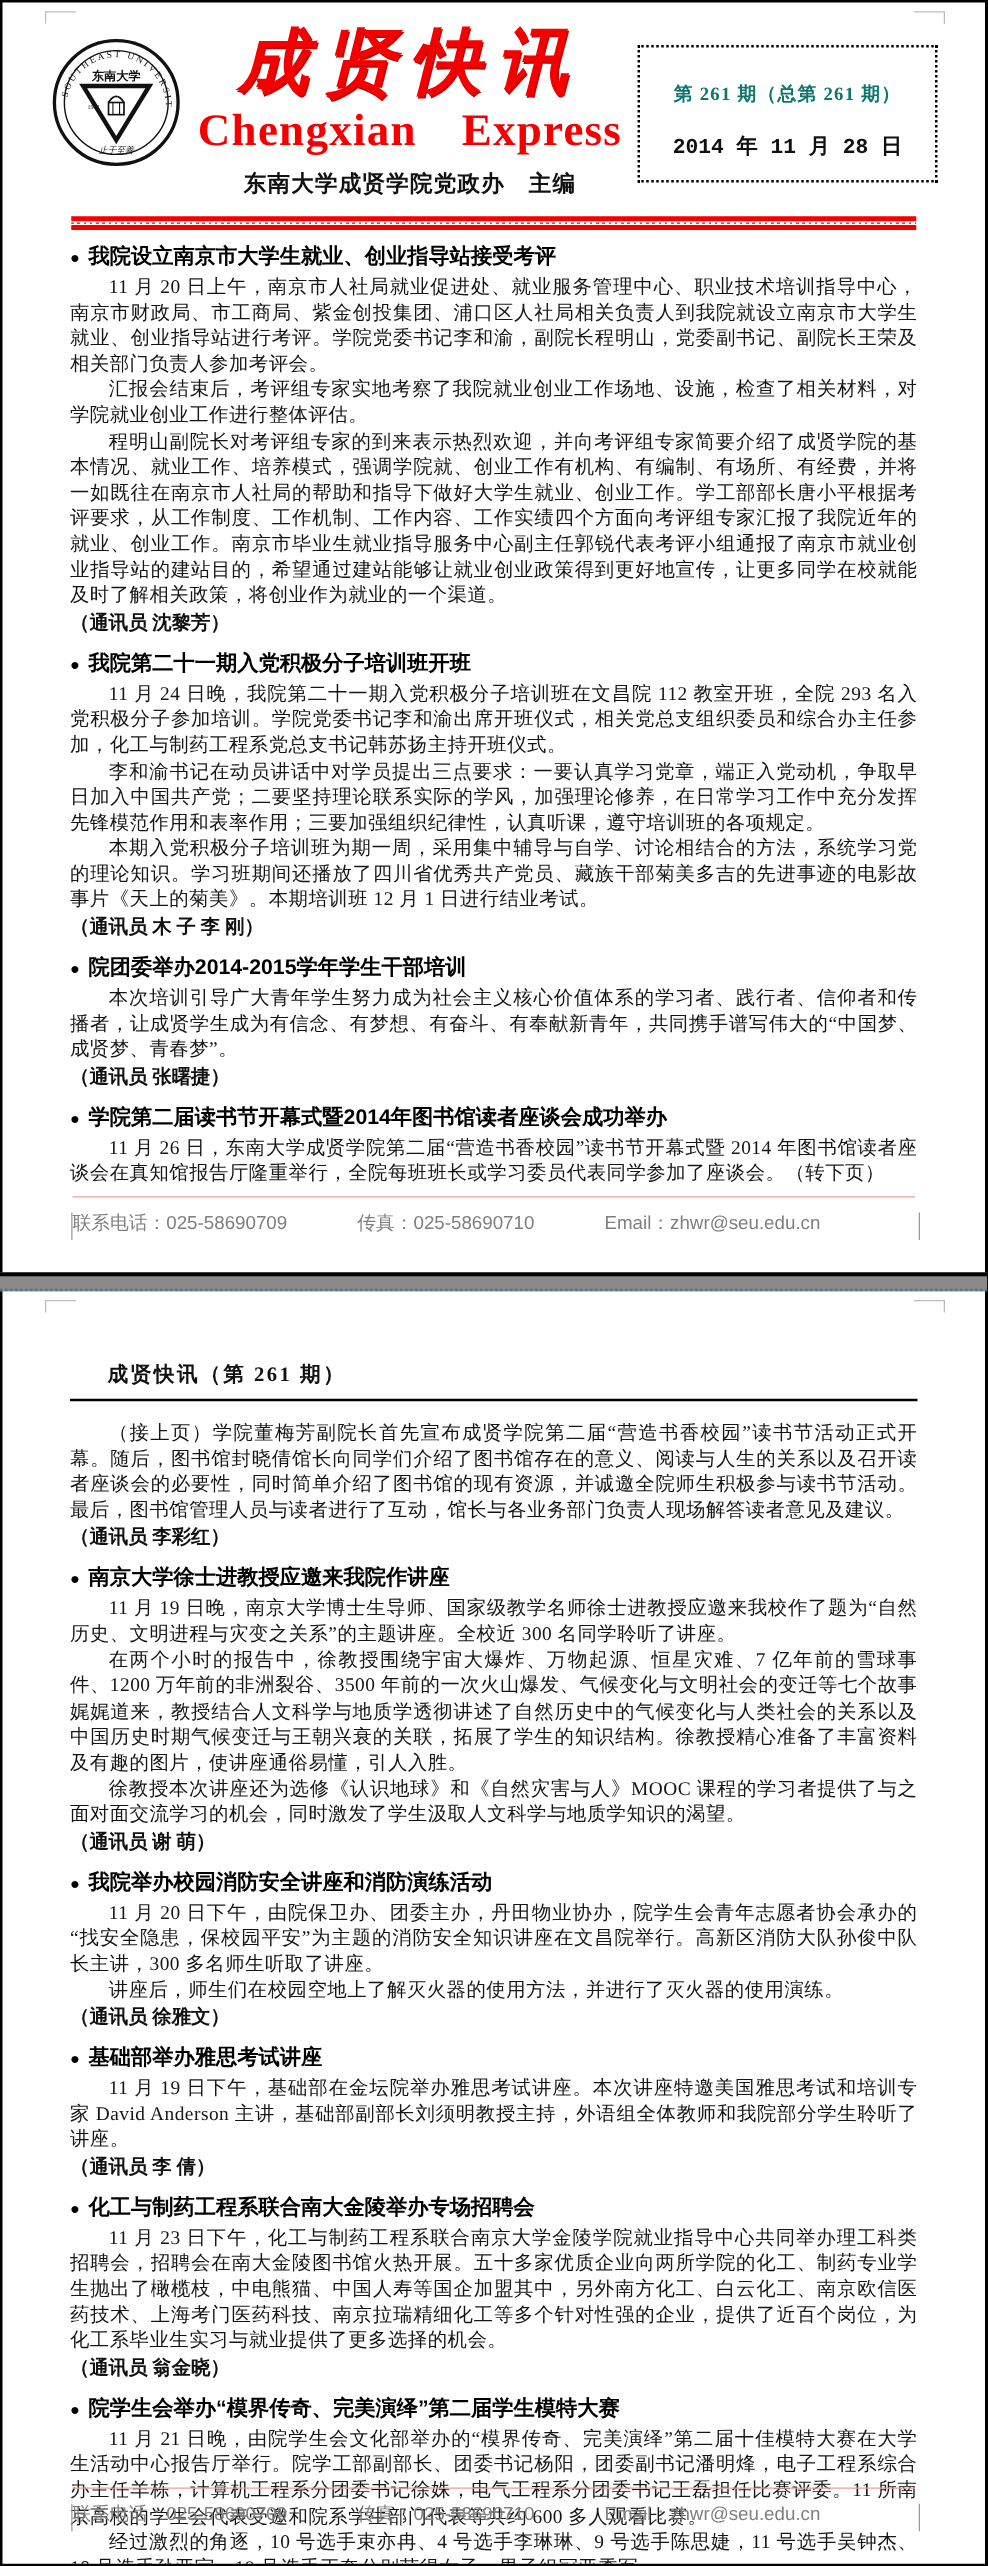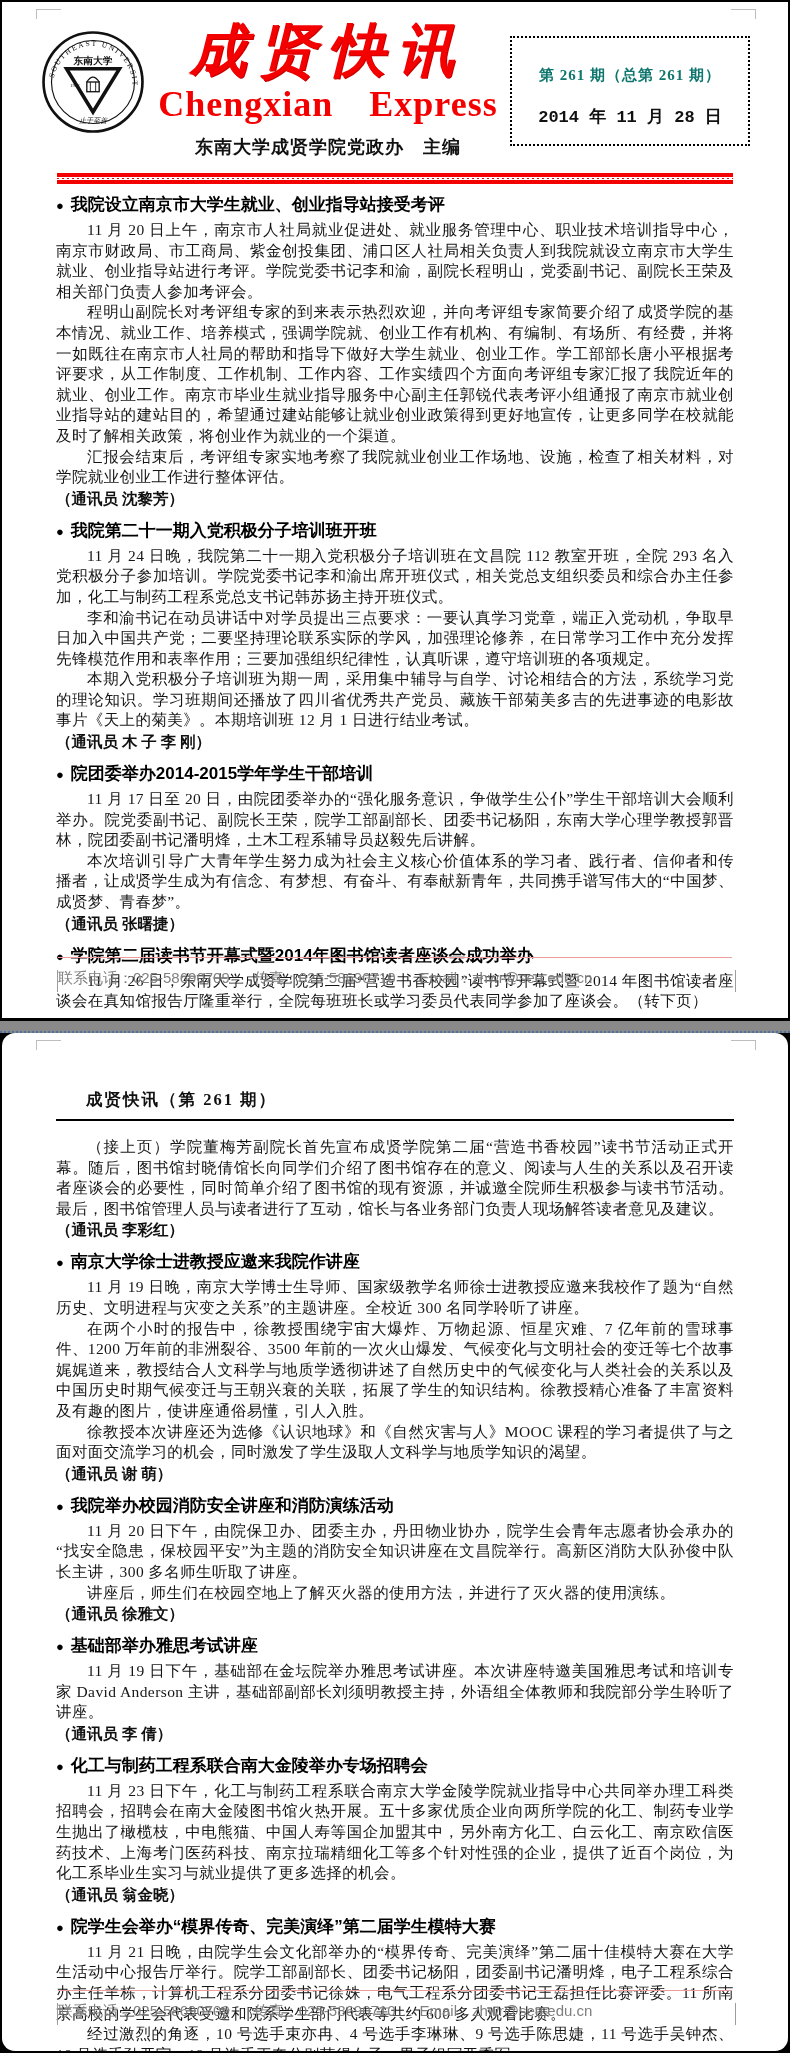--- a/index.html
+++ b/index.html
@@ -1,20 +1,20 @@
 <!DOCTYPE html>
 <html lang="zh"><head>
 <meta charset="utf-8">
 <style>
   html,body{margin:0;padding:0;background:#000;}
   .frame{position:relative;width:790px;height:2053px;background:#000;overflow:hidden;
          font-family:"Liberation Serif","DejaVu Serif",serif;}
   .page{position:absolute;left:2px;width:786px;background:#fff;overflow:hidden;box-sizing:border-box;}
   #page1{top:2px;height:1016px;}
-  #page2{top:1033px;height:1018px;border-radius:13px;}
+  #page2{top:1033px;height:1018px;}
   .page-gap{position:absolute;top:1018px;left:0;width:790px;height:15px;background:#898989;
             border-top:3px solid #000;border-bottom:2px dotted #51709c;box-sizing:border-box;}
   
   .mark{position:absolute;width:24px;height:9px;}
   .mark-tl{top:7px;left:34px;border-top:1px solid #bdbdbd;border-left:1px solid #bdbdbd;}
   .mark-tr{top:7px;right:32px;border-top:1px solid #bdbdbd;border-right:1px solid #bdbdbd;}
   .tick{position:absolute;width:1px;height:22px;background:#9c9c9c;bottom:26px;}
   .tick-l{left:55px;} .tick-r{right:52px;}
 
   
@@ -45,21 +45,21 @@
   .byline{text-align:left;font-weight:bold;font-size:15.5px;line-height:22px;
           padding-right:12px;color:#111;}
 
   
   .p2-head{padding:56px 54px 0 54px;}
   .p2-title{font-size:16.5px;font-weight:bold;color:#111;letter-spacing:2px;padding-left:30px;}
   .p2-rule{border:none;border-top:2px solid #000;margin:8px 0 16px 0;}
 
   .page-footer{position:absolute;left:56px;right:56px;bottom:30px;}
   .footer-rule{border-top:1px solid #f09c9c;margin-bottom:11px;}
-  .footer-line{display:flex;column-gap:24px;color:#7f7f7f;font-size:15px;
+  .footer-line{display:flex;column-gap:56px;color:#7f7f7f;font-size:15px;
                font-family:"Liberation Sans","DejaVu Sans",sans-serif;white-space:nowrap;}
   .logo text{fill:#111;font-family:"Liberation Serif",serif;}
 </style>
 </head>
 <body>
 
 <div class="frame">
 
   <div class="page" id="page1">
     <div class="mark mark-tl"></div>
@@ -99,40 +99,39 @@
 
     <div class="red-rule"></div>
 
     <div class="content">
         <section class="article">
           <h2 class="headline">
             <span class="bullet">●</span>
             <span class="headline-text">我院设立南京市大学生就业、创业指导站接受考评</span>
           </h2>
           <p class="body-par">11 月 20 日上午，南京市人社局就业促进处、就业服务管理中心、职业技术培训指导中心，南京市财政局、市工商局、紫金创投集团、浦口区人社局相关负责人到我院就设立南京市大学生就业、创业指导站进行考评。学院党委书记李和渝，副院长程明山，党委副书记、副院长王荣及相关部门负责人参加考评会。</p>
+          <p class="body-par">汇报会结束后，考评组专家实地考察了我院就业创业工作场地、设施，检查了相关材料，对学院就业创业工作进行整体评估。</p>
           <p class="body-par">程明山副院长对考评组专家的到来表示热烈欢迎，并向考评组专家简要介绍了成贤学院的基本情况、就业工作、培养模式，强调学院就、创业工作有机构、有编制、有场所、有经费，并将一如既往在南京市人社局的帮助和指导下做好大学生就业、创业工作。学工部部长唐小平根据考评要求，从工作制度、工作机制、工作内容、工作实绩四个方面向考评组专家汇报了我院近年的就业、创业工作。南京市毕业生就业指导服务中心副主任郭锐代表考评小组通报了南京市就业创业指导站的建站目的，希望通过建站能够让就业创业政策得到更好地宣传，让更多同学在校就能及时了解相关政策，将创业作为就业的一个渠道。</p>
-          <p class="body-par">汇报会结束后，考评组专家实地考察了我院就业创业工作场地、设施，检查了相关材料，对学院就业创业工作进行整体评估。</p>
           <div class="byline">（通讯员 沈黎芳）</div>
         </section>
         <section class="article">
           <h2 class="headline">
             <span class="bullet">●</span>
             <span class="headline-text">我院第二十一期入党积极分子培训班开班</span>
           </h2>
           <p class="body-par">11 月 24 日晚，我院第二十一期入党积极分子培训班在文昌院 112 教室开班，全院 293 名入党积极分子参加培训。学院党委书记李和渝出席开班仪式，相关党总支组织委员和综合办主任参加，化工与制药工程系党总支书记韩苏扬主持开班仪式。</p>
           <p class="body-par">李和渝书记在动员讲话中对学员提出三点要求：一要认真学习党章，端正入党动机，争取早日加入中国共产党；二要坚持理论联系实际的学风，加强理论修养，在日常学习工作中充分发挥先锋模范作用和表率作用；三要加强组织纪律性，认真听课，遵守培训班的各项规定。</p>
           <p class="body-par">本期入党积极分子培训班为期一周，采用集中辅导与自学、讨论相结合的方法，系统学习党的理论知识。学习班期间还播放了四川省优秀共产党员、藏族干部菊美多吉的先进事迹的电影故事片《天上的菊美》。本期培训班 12 月 1 日进行结业考试。</p>
           <div class="byline">（通讯员 木 子 李 刚）</div>
         </section>
         <section class="article">
           <h2 class="headline">
             <span class="bullet">●</span>
             <span class="headline-text">院团委举办2014-2015学年学生干部培训</span>
           </h2>
-          <p class="body-par">11 月 17 日至 20 日，由院团委举办的“强化服务意识，争做学生公仆”学生干部培训大会顺利举办。院党委副书记、副院长王荣，院学工部副部长、团委书记杨阳，东南大学心理学教授郭晋林，院团委副书记潘明烽，土木工程系辅导员赵毅先后讲解。</p>
           <p class="body-par">本次培训引导广大青年学生努力成为社会主义核心价值体系的学习者、践行者、信仰者和传播者，让成贤学生成为有信念、有梦想、有奋斗、有奉献新青年，共同携手谱写伟大的“中国梦、成贤梦、青春梦”。</p>
           <div class="byline">（通讯员 张曙捷）</div>
         </section>
         <section class="article">
           <h2 class="headline">
             <span class="bullet">●</span>
             <span class="headline-text">学院第二届读书节开幕式暨2014年图书馆读者座谈会成功举办</span>
           </h2>
           <p class="body-par">11 月 26 日，东南大学成贤学院第二届“营造书香校园”读书节开幕式暨 2014 年图书馆读者座谈会在真知馆报告厅隆重举行，全院每班班长或学习委员代表同学参加了座谈会。（转下页）</p>
         </section>

